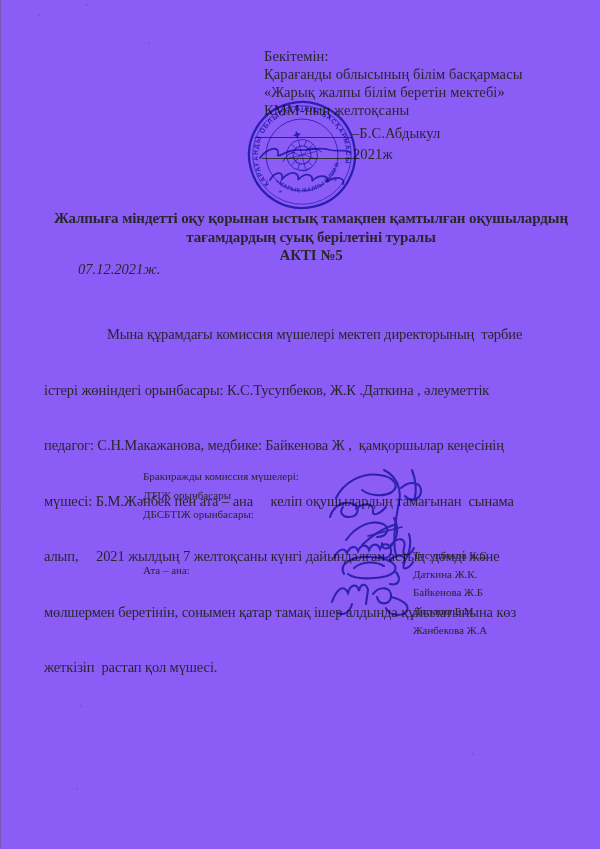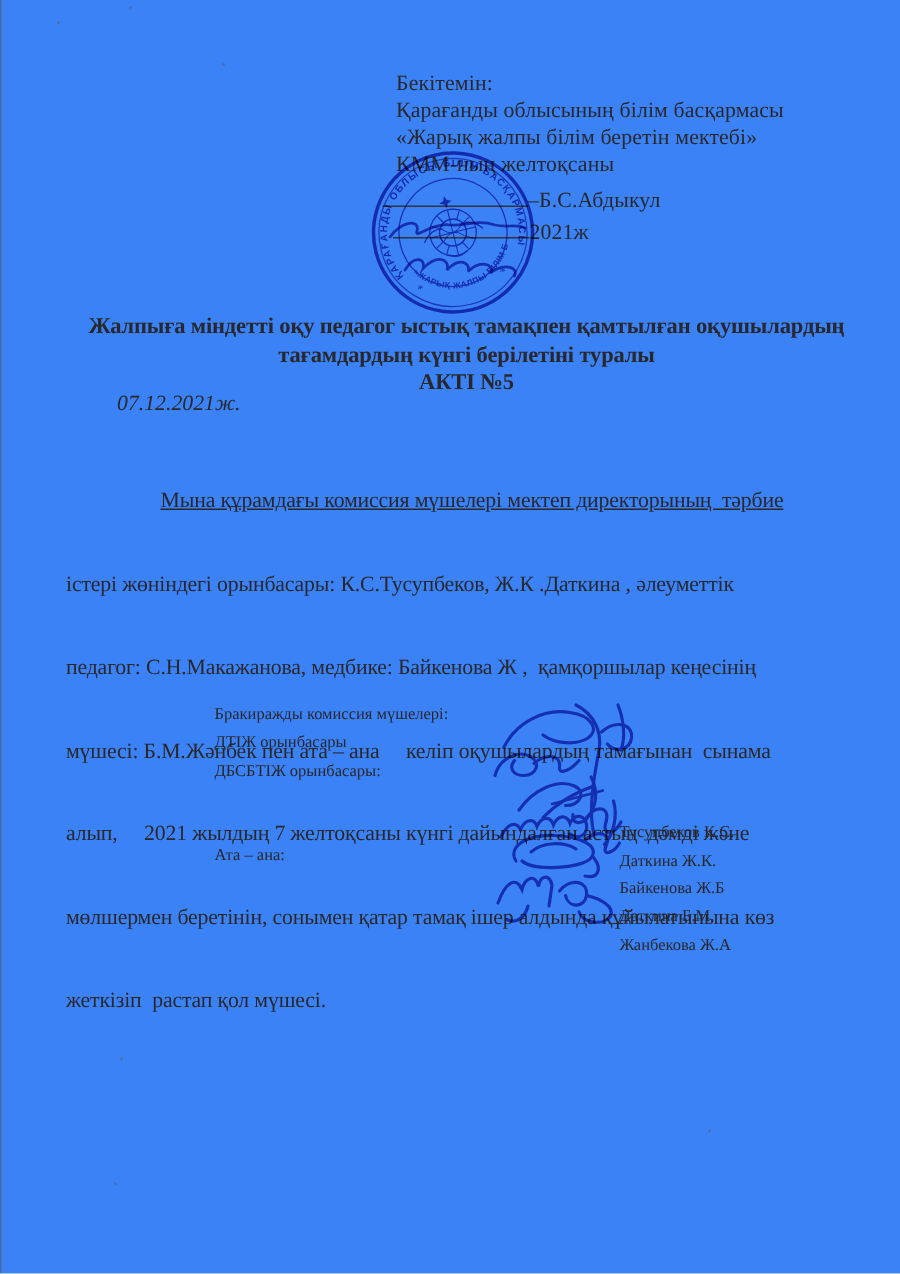--- a/index.html
+++ b/index.html
@@ -1,18 +1,18 @@
 <!DOCTYPE html>
 <html><head>
 <meta charset="utf-8">
 <style>
   html,body{margin:0;padding:0;background:#e8e8e8;}
   .page{
     position:relative;width:600px;height:849px;overflow:hidden;
-    background:#3b82f6;
+    background:#8b5cf6;
     font-family:"Liberation Serif","DejaVu Serif",serif;
     color:#28282c;
   }
   .scan-edge{position:absolute;left:0;top:0;width:3px;height:100%;
     background:linear-gradient(to right,rgba(70,70,75,.5),rgba(130,130,135,.15),rgba(0,0,0,0));}
   .speck{position:absolute;width:2px;height:2px;border-radius:50%;background:rgba(90,90,95,.45);}
 
   
   .approval{position:absolute;left:264px;top:47px;width:320px;
     font-size:14.5px;line-height:18px;letter-spacing:.1px;}
@@ -22,21 +22,21 @@
 
   
   .titleblock{position:absolute;top:209px;left:0;width:600px;box-sizing:border-box;
     padding-left:22px;text-align:center;font-weight:bold;font-size:15px;line-height:18.6px;
     letter-spacing:-.1px;}
   .actdate{position:absolute;left:78px;top:261px;font-size:14.5px;font-style:italic;}
 
   
   .bodytext{position:absolute;left:44px;top:288px;font-size:14.5px;line-height:18.5px;
     letter-spacing:-.1px;white-space:pre;}
-  .bodytext .l0{text-indent:63px;text-decoration:underline;}
+  .bodytext .l0{text-indent:63px;}
 
   
   .commission{position:absolute;left:143px;top:467px;font-size:11px;line-height:18.8px;}
   .member{position:relative;height:18.8px;}
   .member .name{position:absolute;left:270px;top:12px;white-space:pre;margin-top:48px;}
 
   
   .stamp{position:absolute;left:246px;top:99px;width:112px;height:112px;
     mix-blend-mode:multiply;opacity:.92;filter:blur(.2px);}
   .ink-overlay{position:absolute;left:0;top:0;width:600px;height:849px;
@@ -58,22 +58,22 @@
   <div class="approval">
     <div>Бекітемін:</div>
     <div>Қарағанды облысының білім басқармасы</div>
     <div>«Жарық жалпы білім беретін мектебі»</div>
     <div>КММ-ның желтоқсаны</div>
     <div class="sigrow"><span class="uline" style="width:97px;margin-left:-9px"></span><span>–Б.С.Абдыкул</span></div>
     <div class="daterow"><span class="uline" style="width:91px;margin-left:-2px"></span><span>2021ж</span></div>
   </div>
 
   <div class="titleblock">
-    <div>Жалпыға міндетті оқу педагог ыстық тамақпен қамтылған оқушылардың</div>
-    <div>тағамдардың күнгі берілетіні туралы</div>
+    <div>Жалпыға міндетті оқу қорынан ыстық тамақпен қамтылған оқушылардың</div>
+    <div>тағамдардың суық берілетіні туралы</div>
     <div>АКТІ №5</div>
   </div>
   <div class="actdate">07.12.2021ж.</div>
 
   <div class="bodytext">
     <div class="l0">Мына құрамдағы комиссия мүшелері мектеп директорының  тәрбие</div>
     <div>істері жөніндегі орынбасары: К.С.Тусупбеков, Ж.К .Даткина , әлеуметтік</div>
     <div>педагог: С.Н.Макажанова, медбике: Байкенова Ж ,  қамқоршылар кеңесінің</div>
     <div>мүшесі: Б.М.Жәнбек пен ата – ана     келіп оқушылардың тамағынан  сынама</div>
     <div>алып,     2021 жылдың 7 желтоқсаны күнгі дайындалған астың  дәмді және</div>

